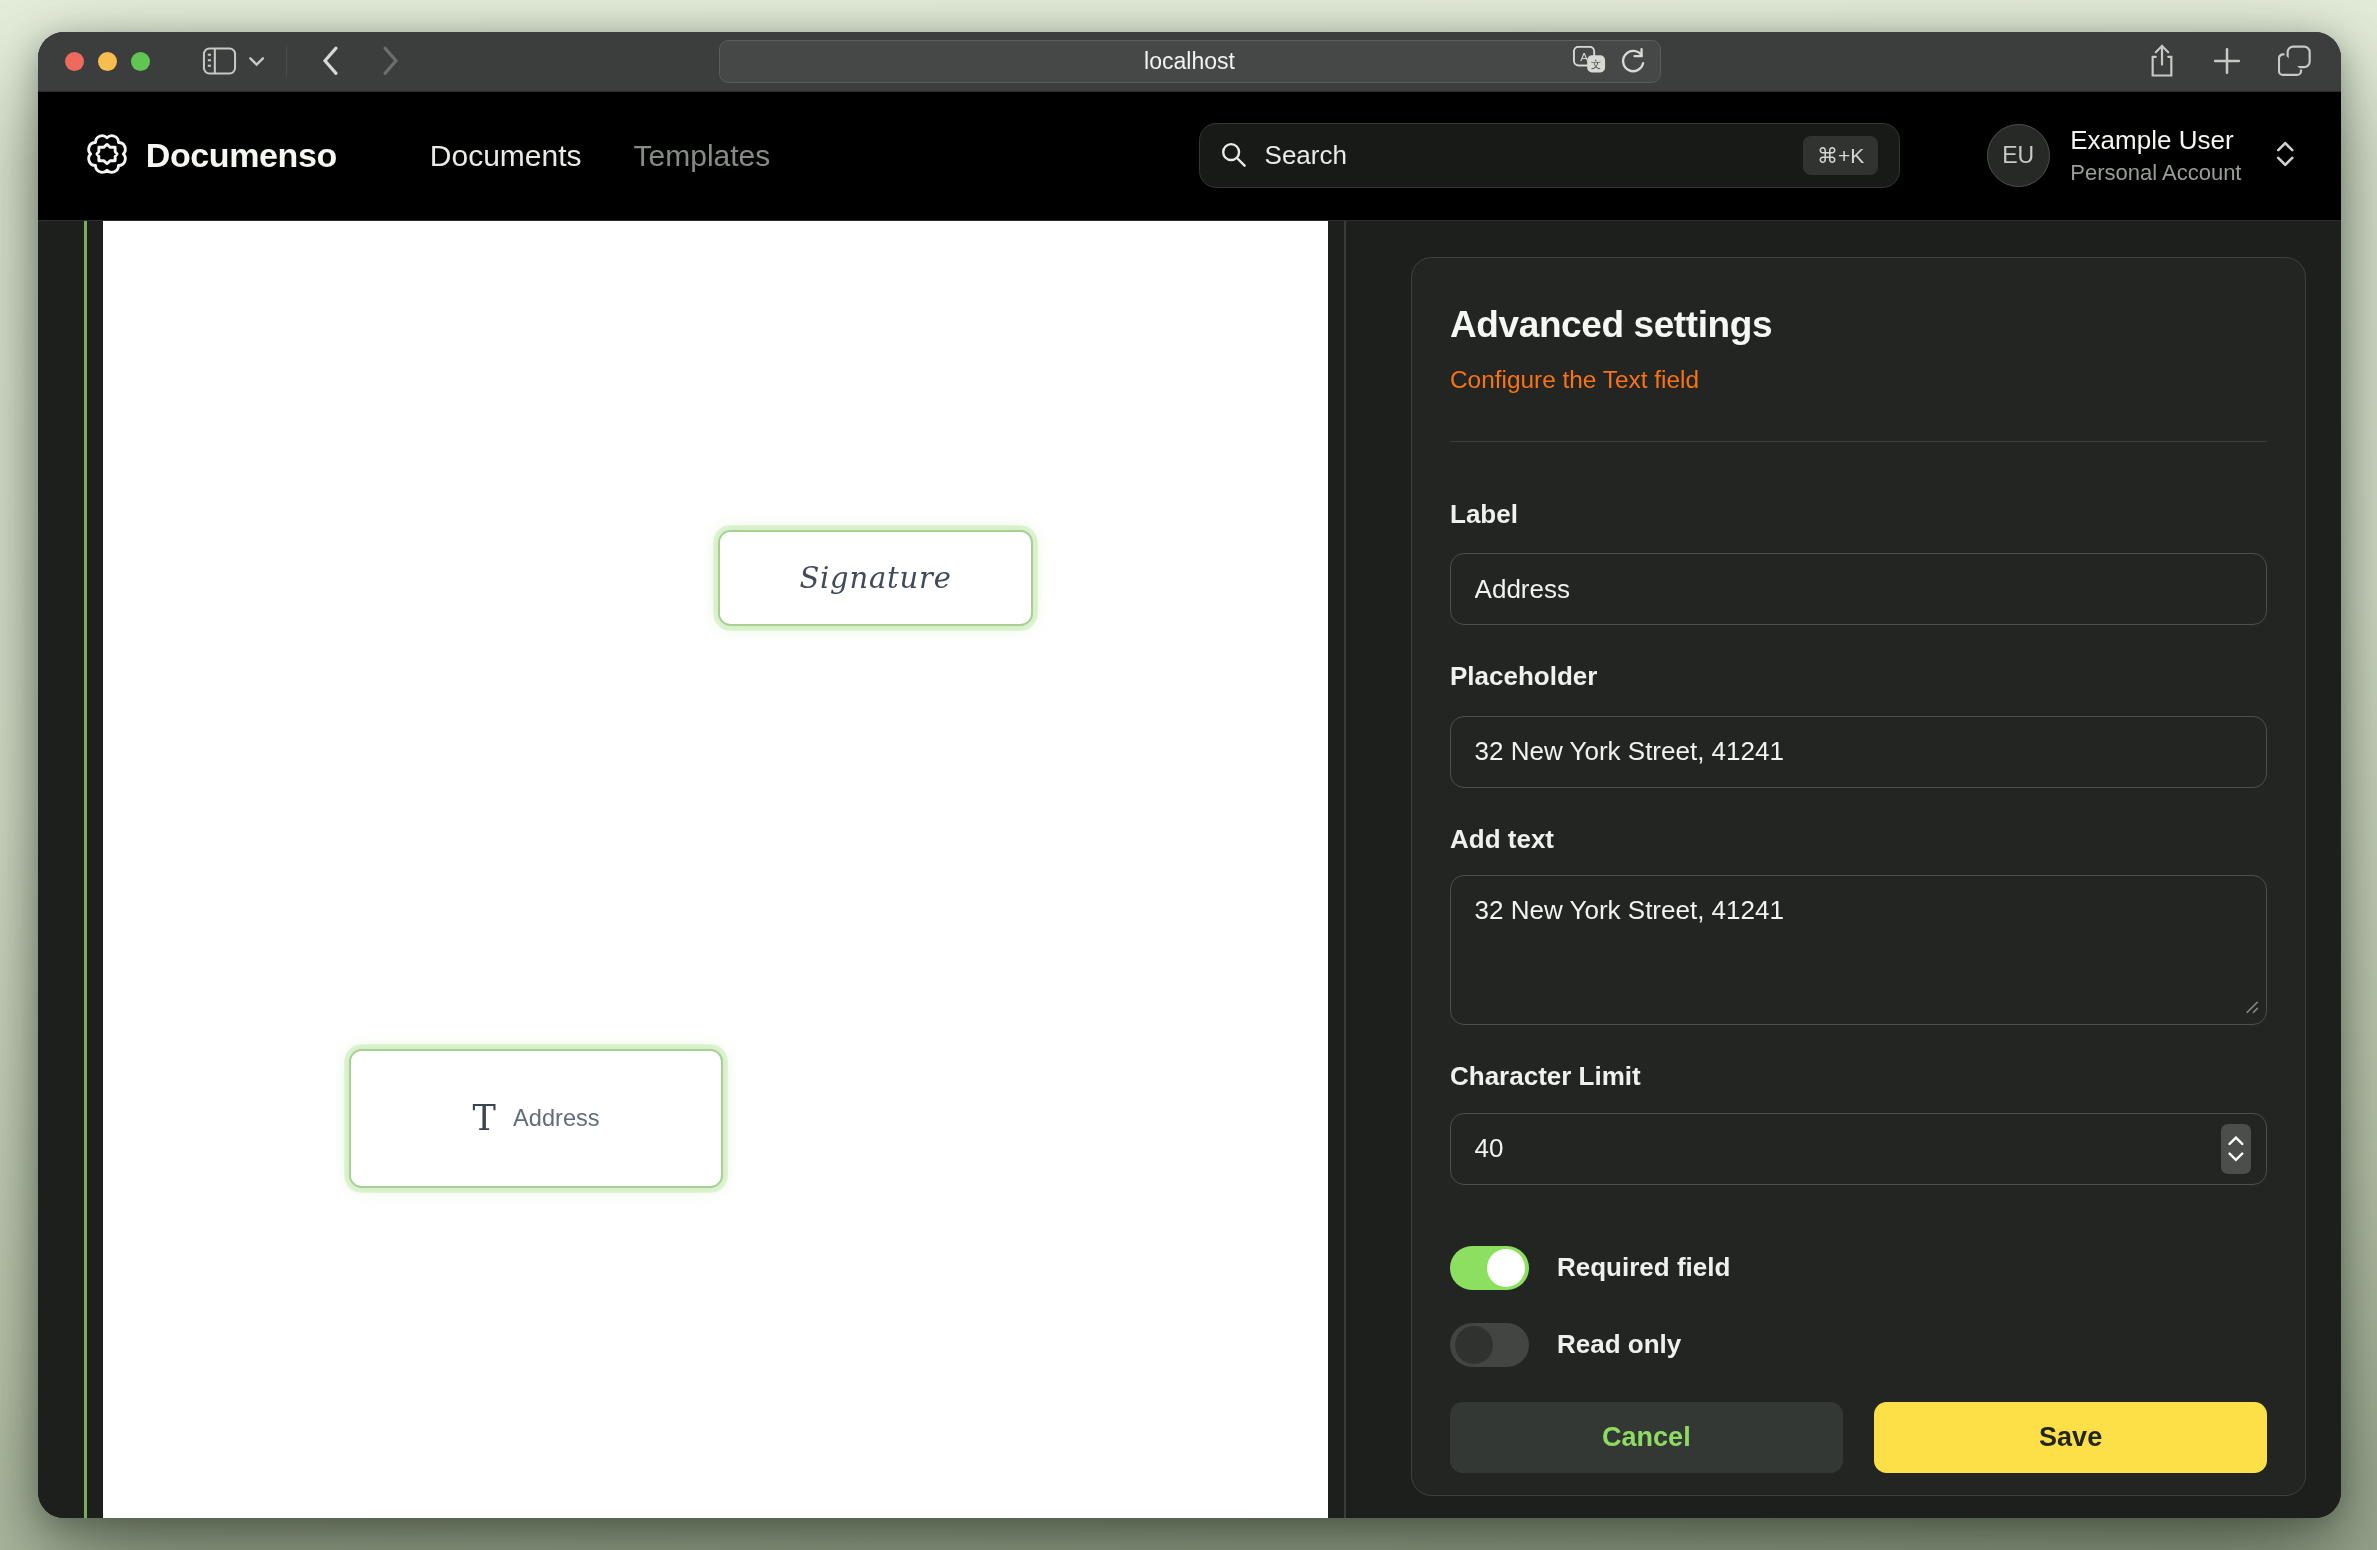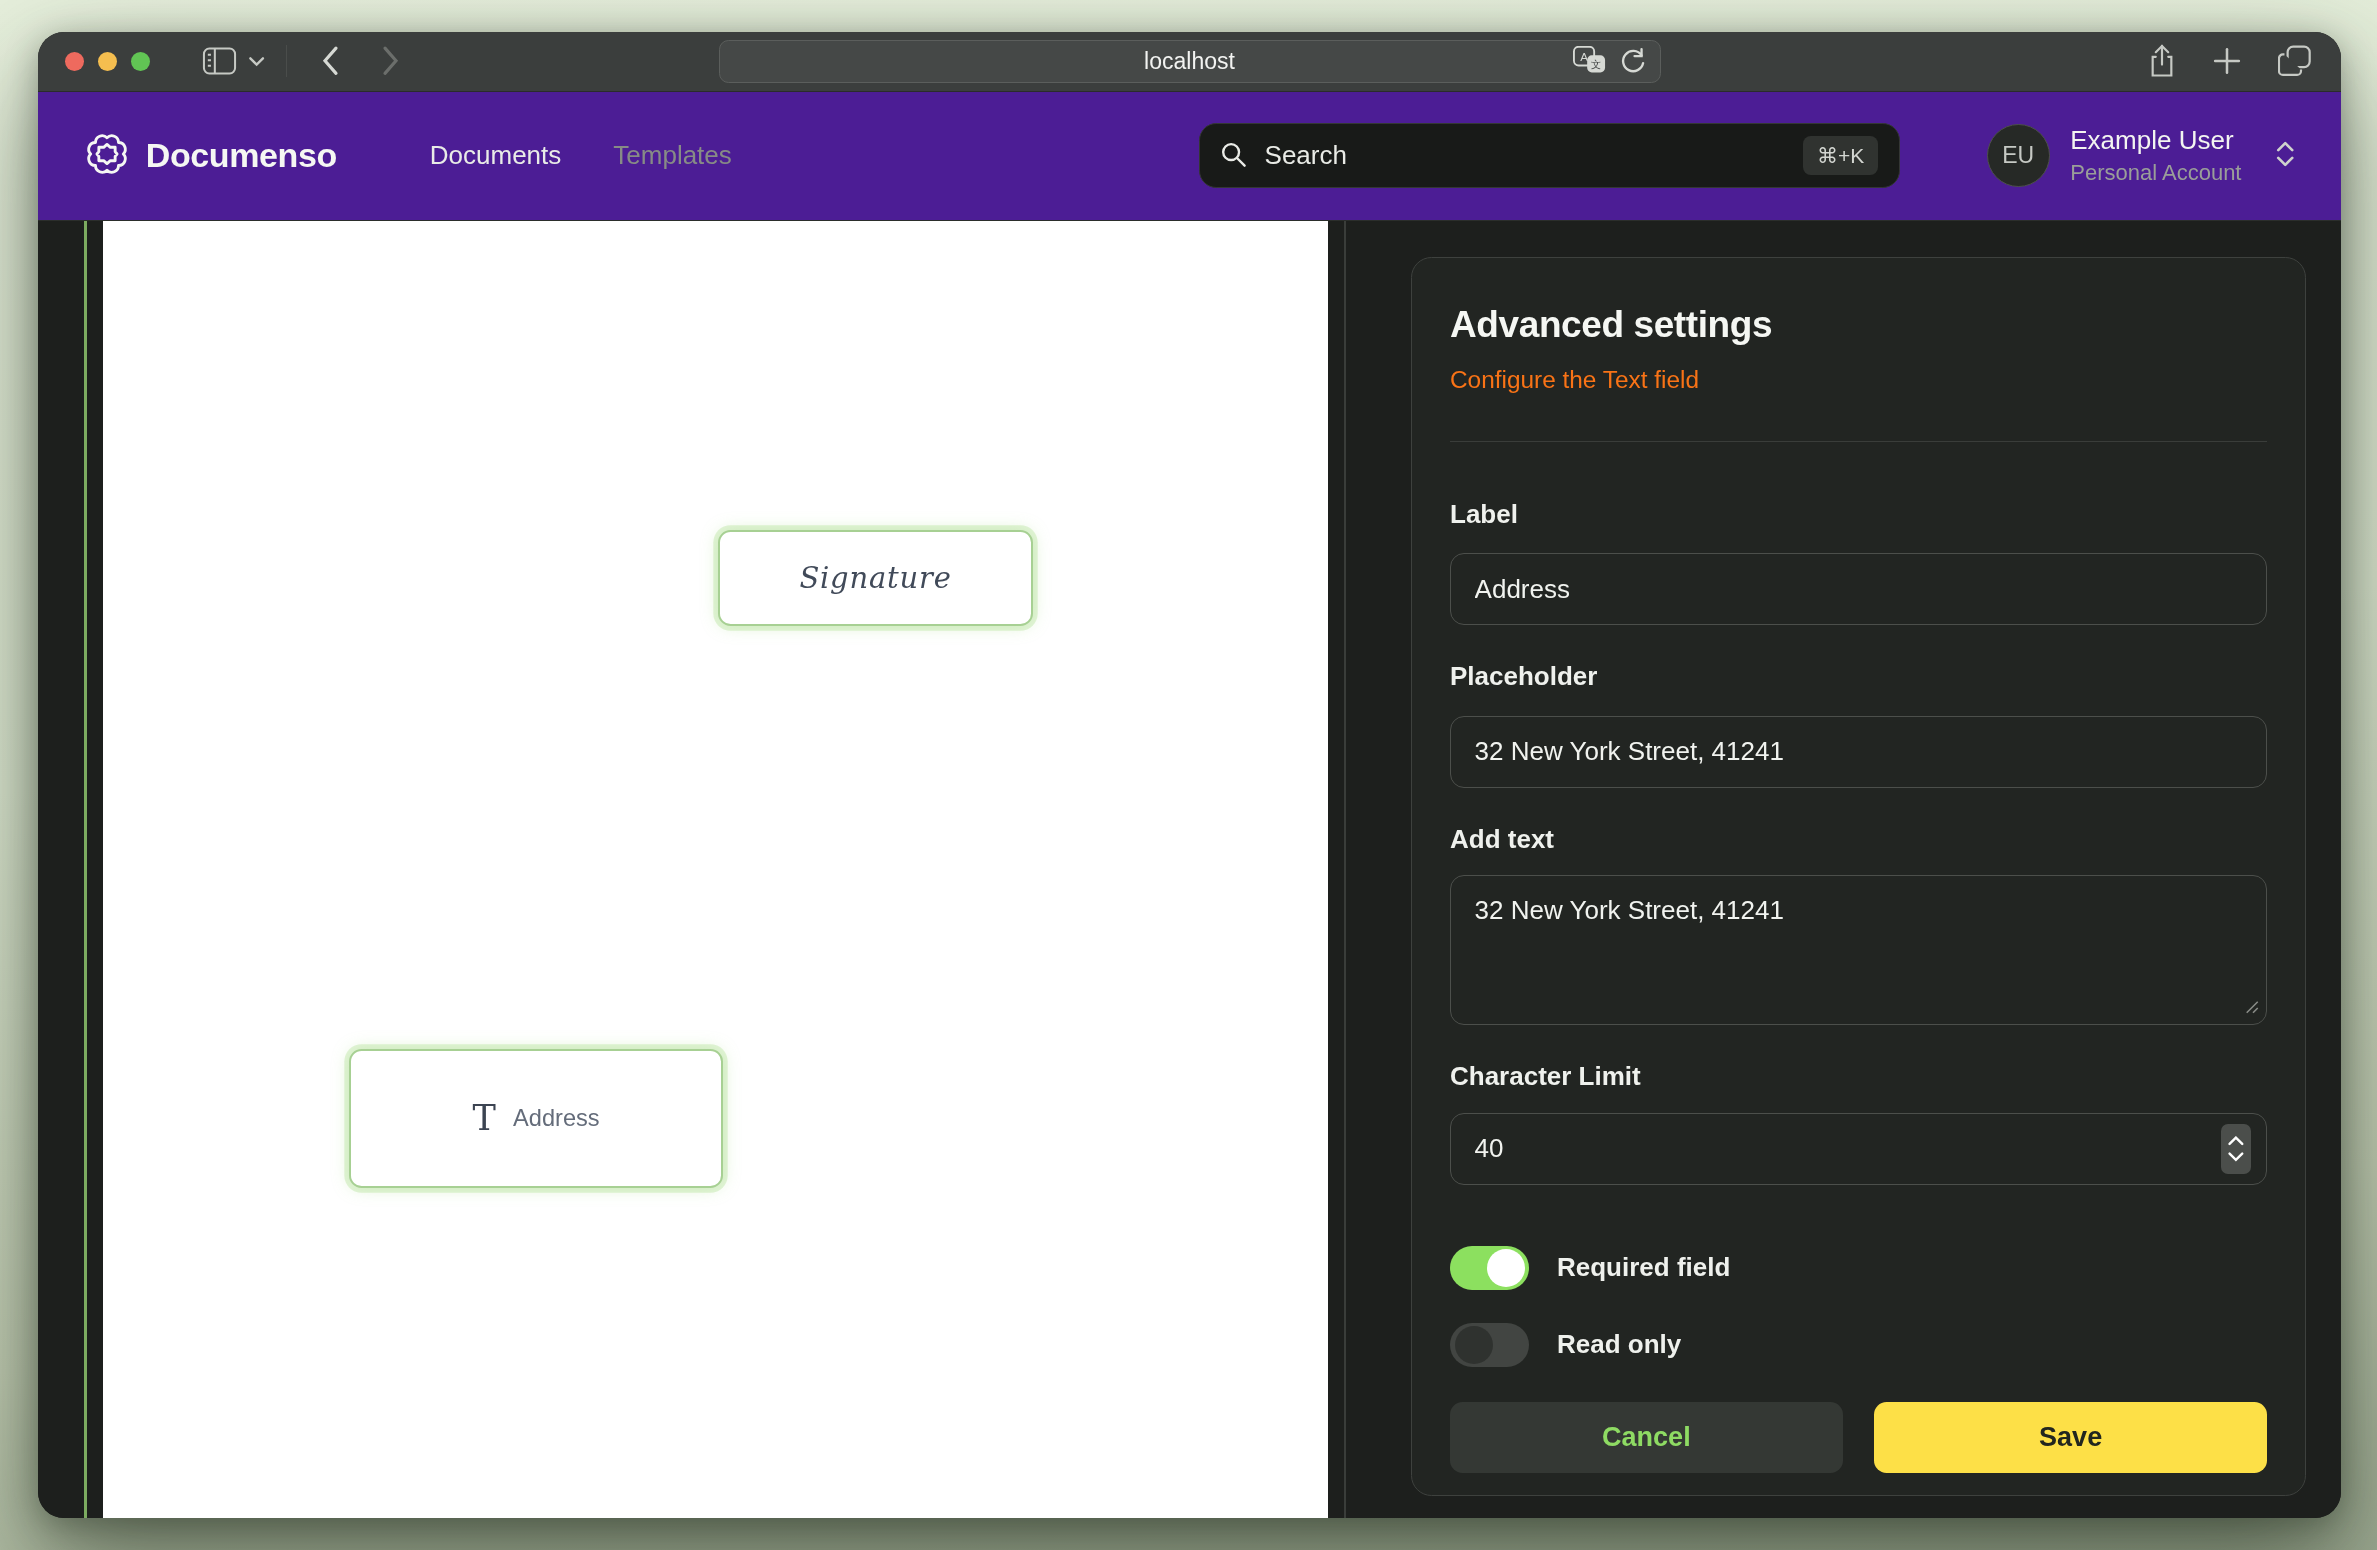--- a/index.html
+++ b/index.html
@@ -21,25 +21,25 @@
   .tb-icon { color:#c6c9c4; display:flex; align-items:center; justify-content:center; }
   .tb-sep { width:0.8px; height:31.5px; background:#4a4d4b; margin:0 15.8px 0 20.5px; }
   .urlbar { position:absolute; left:50%; top:8.7px; transform:translateX(-50%);
     width:942px; height:43px; border-radius:9.5px; background:rgba(255,255,255,.055);
     border:0.8px solid #5b5e5c; display:flex; align-items:center; justify-content:center; }
   .urlbar .url-text { color:#f2f3f1; font-size:23px; }
   .url-icons { position:absolute; right:12.6px; top:0; height:100%; display:flex; align-items:center; gap:12.6px; }
   .tb-right { position:absolute; right:28px; top:0; height:100%; display:flex; align-items:center; gap:36px; }
 
   
-  .appbar { height:129px; flex:0 0 129px; background:#4c1d95; border-bottom:0.8px solid #2b2e2b;
+  .appbar { height:129px; flex:0 0 129px; background:#000000; border-bottom:0.8px solid #2b2e2b;
     display:flex; align-items:center; padding:16px 46px; }
   .brand { display:flex; align-items:center; gap:15.8px; }
   .brand-name { color:#f5f7f3; font-size:34px; font-weight:bold; letter-spacing:-0.4px; }
-  .nav { display:flex; gap:52px; margin-left:93px; font-size:26px; }
+  .nav { display:flex; gap:52px; margin-left:93px; font-size:30px; }
   .nav-item.active { color:#e9ebe7; font-weight:500; }
   .nav-item.inactive { color:#878b86; font-weight:500;text-align:right; }
   .spacer { flex:1; }
   .search { width:701px; height:65px; border-radius:17.3px; background:#181a18; border:0.8px solid #343734;
     display:flex; align-items:center; padding:0 20.5px; }
   .search-label { color:#e9ebe6; font-size:26px; margin-left:17.3px; }
   .kbd { margin-left:auto; background:#303330; border-radius:7.9px; padding:7.9px 14px;
     color:#d3d6d1; font-size:21px; }
   .user { display:flex; align-items:center; margin-left:87px; }
   .avatar { width:63px; height:63px; border-radius:50%; background:#262926; border:1.6px solid #4d504c;

